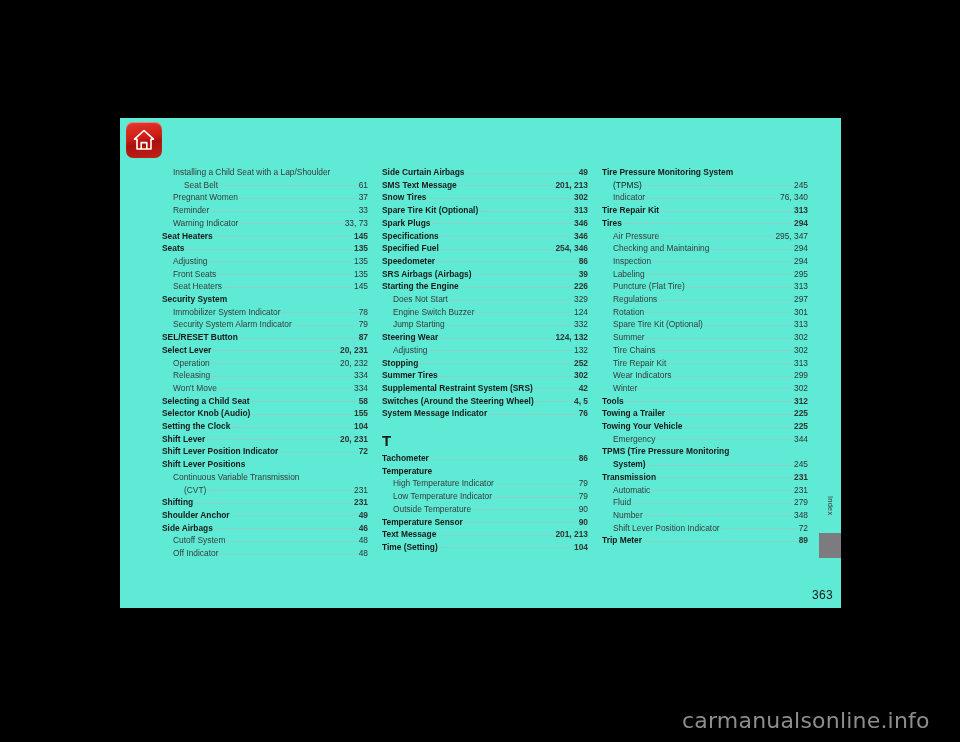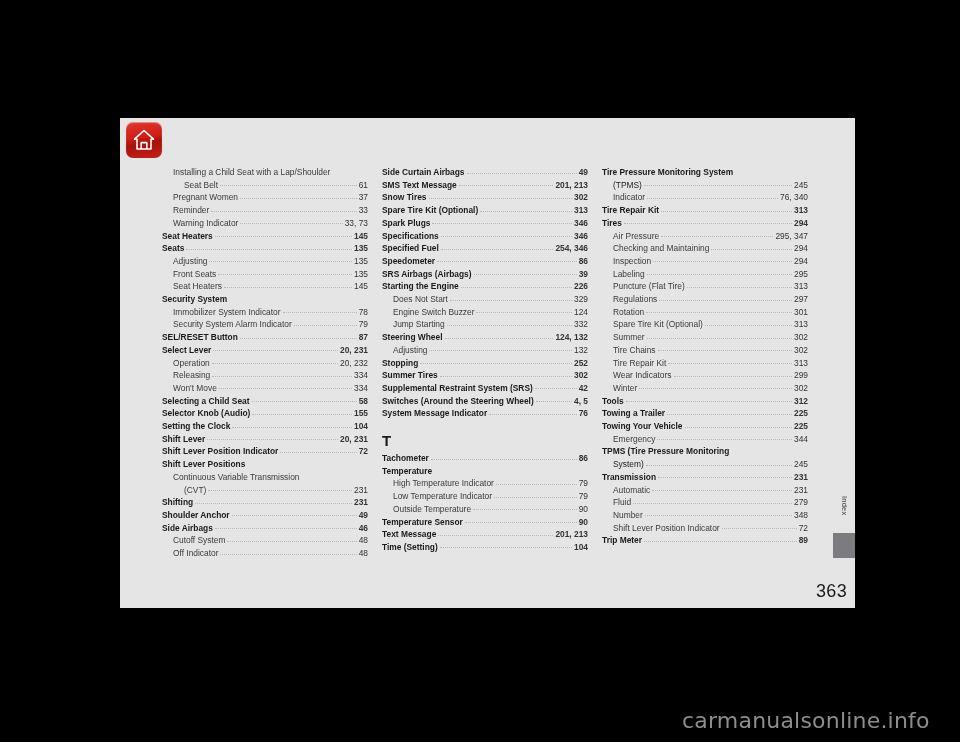--- a/index.html
+++ b/index.html
@@ -15,22 +15,21 @@
     font-family: "Liberation Sans", sans-serif;
   }
 
   
   #page-sheet {
     position: absolute;
     left: 120px;
     top: 118px;
     width: 721px;
     height: 490px;
-    background: #e5e5e5;
-    padding-left: 14px;
+    background: #5eead4;
   }
 
   
   #home-icon {
     position: absolute;
     left: 6px;
     top: 4px;
     width: 36px;
     height: 36px;
     border-radius: 7px;
@@ -105,21 +104,21 @@
     width: 22px;
     height: 25px;
     background: #7b7b80;
   }
 
   
   #page-number {
     position: absolute;
     right: 8px;
     bottom: 6px;
-    font-size: 18px;
+    font-size: 12px;
     color: #1a1a1a;
     letter-spacing: 0.3px;
   }
 
   
   #watermark {
     position: absolute;
     left: 682px;
     top: 708px;
     font-size: 22px;
@@ -344,21 +343,21 @@
           <span class="label">Engine Switch Buzzer</span>
           <span class="leader"></span>
           <span class="pageno">124</span>
         </div>
         <div class="entry lvl1">
           <span class="label">Jump Starting</span>
           <span class="leader"></span>
           <span class="pageno">332</span>
         </div>
         <div class="entry lvl0">
-          <span class="label">Steering Wheel</span>
+          <span class="label">Steering Wear</span>
           <span class="leader"></span>
           <span class="pageno">124, 132</span>
         </div>
         <div class="entry lvl1">
           <span class="label">Adjusting</span>
           <span class="leader"></span>
           <span class="pageno">132</span>
         </div>
         <div class="entry lvl0">
           <span class="label">Stopping</span>
@@ -525,21 +524,21 @@
           <span class="leader"></span>
           <span class="pageno">225</span>
         </div>
         <div class="entry lvl1">
           <span class="label">Emergency</span>
           <span class="leader"></span>
           <span class="pageno">344</span>
         </div>
         <div class="entry lvl0 nolead"><span class="label">TPMS (Tire Pressure Monitoring</span></div>
         <div class="entry lvl1">
-          <span class="label" style="font-weight: normal; color: rgb(26, 26, 26); text-align: right;">System)</span>
+          <span class="label" style="font-weight: bold; color: rgb(26, 26, 26); text-align: right;">System)</span>
           <span class="leader"></span>
           <span class="pageno">245</span>
         </div>
         <div class="entry lvl0">
           <span class="label">Transmission</span>
           <span class="leader"></span>
           <span class="pageno">231</span>
         </div>
         <div class="entry lvl1">
           <span class="label">Automatic</span>

